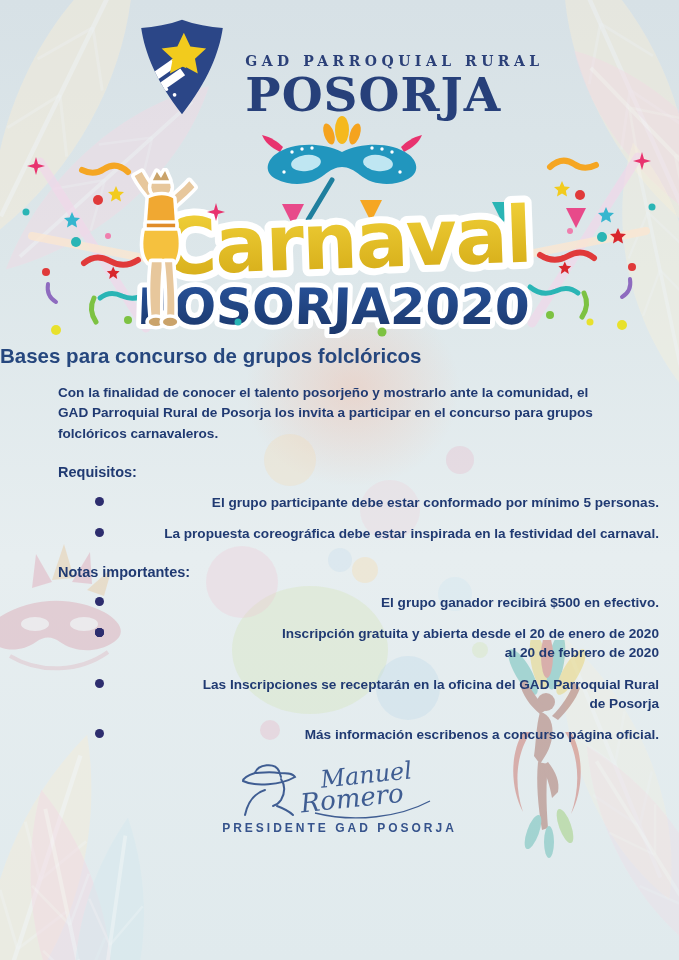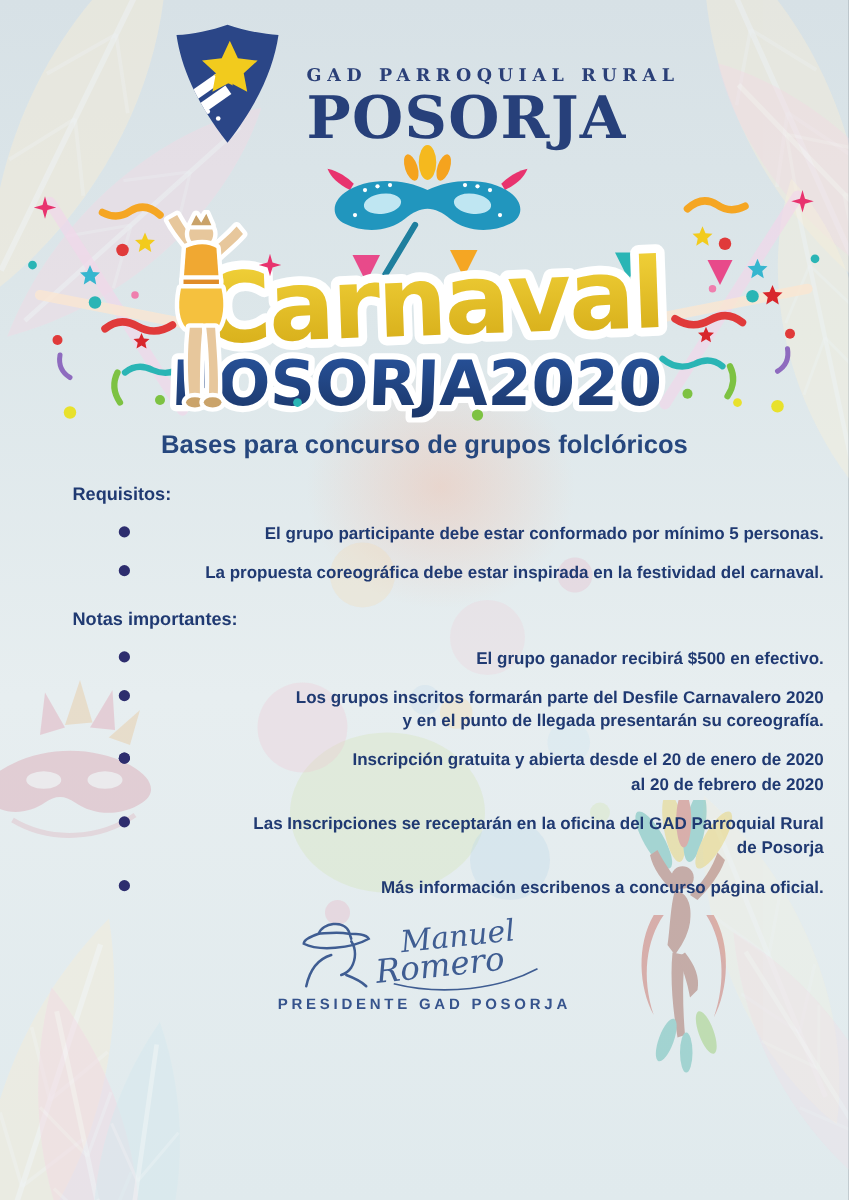--- a/index.html
+++ b/index.html
@@ -13,21 +13,21 @@
           align-items:center;gap:16px;z-index:2;}
   .org-text{text-align:left;margin-top:36px;}
   .org-line{font-family:"DejaVu Serif",serif;font-weight:bold;font-size:14px;
             letter-spacing:4.5px;color:#2b4078;margin-bottom:2px;}
   .org-name{font-family:"DejaVu Serif",serif;font-weight:bold;font-size:47px;
             letter-spacing:1px;color:#27407a;line-height:1.0;}
   
   .logo-wrap{position:absolute;top:116px;left:50%;transform:translateX(-50%);z-index:2;}
   
   .content{position:absolute;left:0;top:344px;width:679px;z-index:2;color:#203a72;}
-  .section-title{text-align:center;font-weight:bold;font-size:20.5px;color:#26477e;margin:0;}
+  .section-title{font-weight:bold;font-size:20.5px;color:#26477e;margin:0;}
   .intro{margin:15px 58px 0;font-weight:bold;font-size:13.6px;line-height:1.5;
          white-space:pre-line;}
   .group-heading{margin:20px 58px 0;font-weight:bold;font-size:14.5px;}
   ul.bullets{list-style:none;margin:13px 20px 0 95px;padding:0;}
   ul.bullets li{position:relative;padding-left:21px;margin-bottom:12px;font-weight:bold;
                 font-size:13.6px;line-height:1.42;white-space:pre-line;text-align:right;}
   .bullet-dot{position:absolute;left:0;top:4px;width:9px;height:9px;border-radius:50%;
               background:#2d2d6e;}
   
   .signature{margin-top:4px;text-align:center;}
@@ -243,32 +243,34 @@
       <path d="M38,62 C35,77 37,88 42,93 L67,93 C71,87 73,75 70,62 Z" fill="#f5c13e"></path>
       <path d="M45,93 C43,111 43,129 45,149 L53,149 C53,129 53,111 55,93 Z" fill="#e7c79c"></path>
       <path d="M58,93 C60,111 61,129 60,149 L67,149 C68,129 66,110 65,93 Z" fill="#e7c79c"></path>
       <ellipse cx="49" cy="152" rx="7" ry="4" fill="#caa36a"></ellipse>
       <ellipse cx="63" cy="152" rx="7" ry="4" fill="#caa36a"></ellipse>
     </g>
   </svg>
 
   <div class="content">
     <h1 class="section-title">Bases para concurso de grupos folclóricos</h1>
+    <p class="intro">Con la finalidad de conocer el talento posorjeño y mostrarlo ante la comunidad, el
+GAD Parroquial Rural de Posorja los invita a participar en el concurso para grupos
+folclóricos carnavaleros.</p>
 
     <div class="group-heading">Requisitos:</div>
     <ul class="bullets">
       <li><span class="bullet-dot"></span><span>El grupo participante debe estar conformado por mínimo 5 personas.</span></li>
       <li><span class="bullet-dot"></span><span>La propuesta coreográfica debe estar inspirada en la festividad del carnaval.</span></li>
     </ul>
 
     <div class="group-heading">Notas importantes:</div>
     <ul class="bullets">
       <li><span class="bullet-dot"></span><span>El grupo ganador recibirá $500 en efectivo.</span></li>
-      <li><span class="bullet-dot"></span><span>Los grupos inscritos formarán parte del Desfile Carnavalero 2020
-y en el punto de llegada presentarán su coreografía.</span></li>
+      <li><span class="bullet-dot"></span></li>
       <li><span class="bullet-dot"></span></li>
       <li><span class="bullet-dot"></span><span>Inscripción gratuita y abierta desde el 20 de enero de 2020
 al 20 de febrero de 2020</span></li>
       <li><span class="bullet-dot"></span><span>Las Inscripciones se receptarán en la oficina del GAD Parroquial Rural
 de Posorja</span></li>
       <li><span class="bullet-dot"></span><span>Más información escribenos a concurso página oficial.</span></li>
     </ul>
 
     <div class="signature">
       <svg width="250" height="62" viewBox="0 0 250 62">

